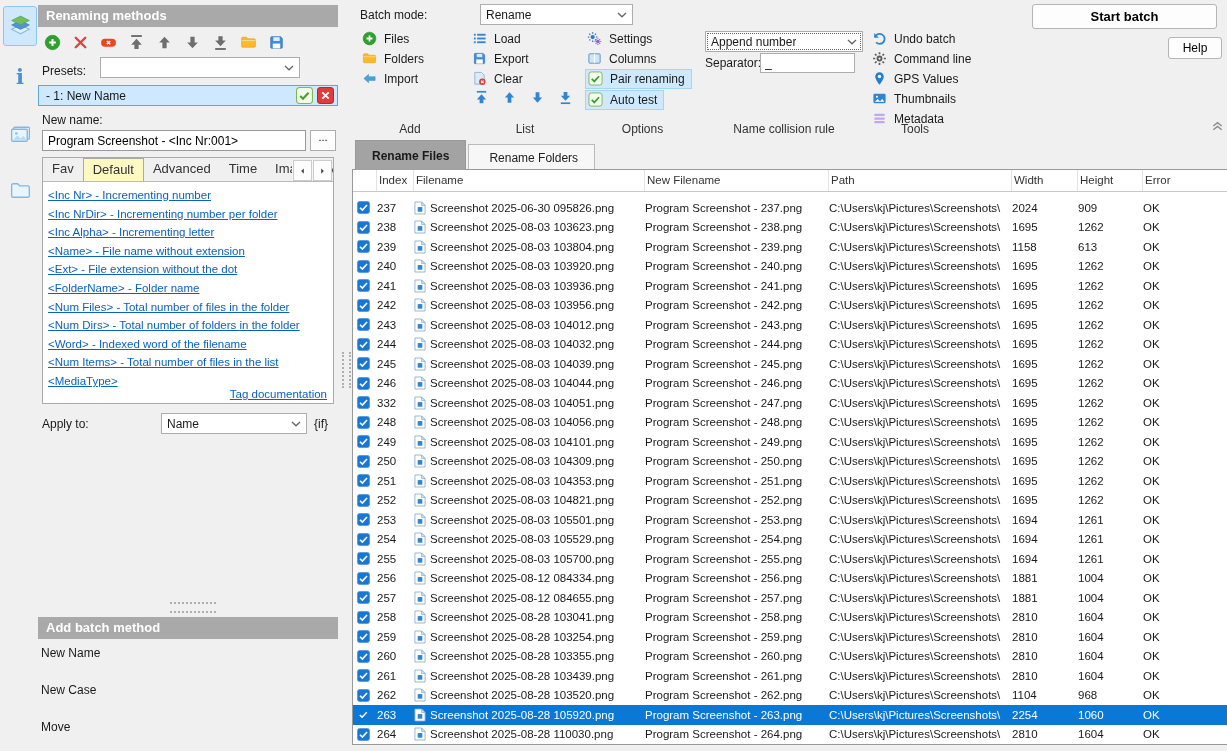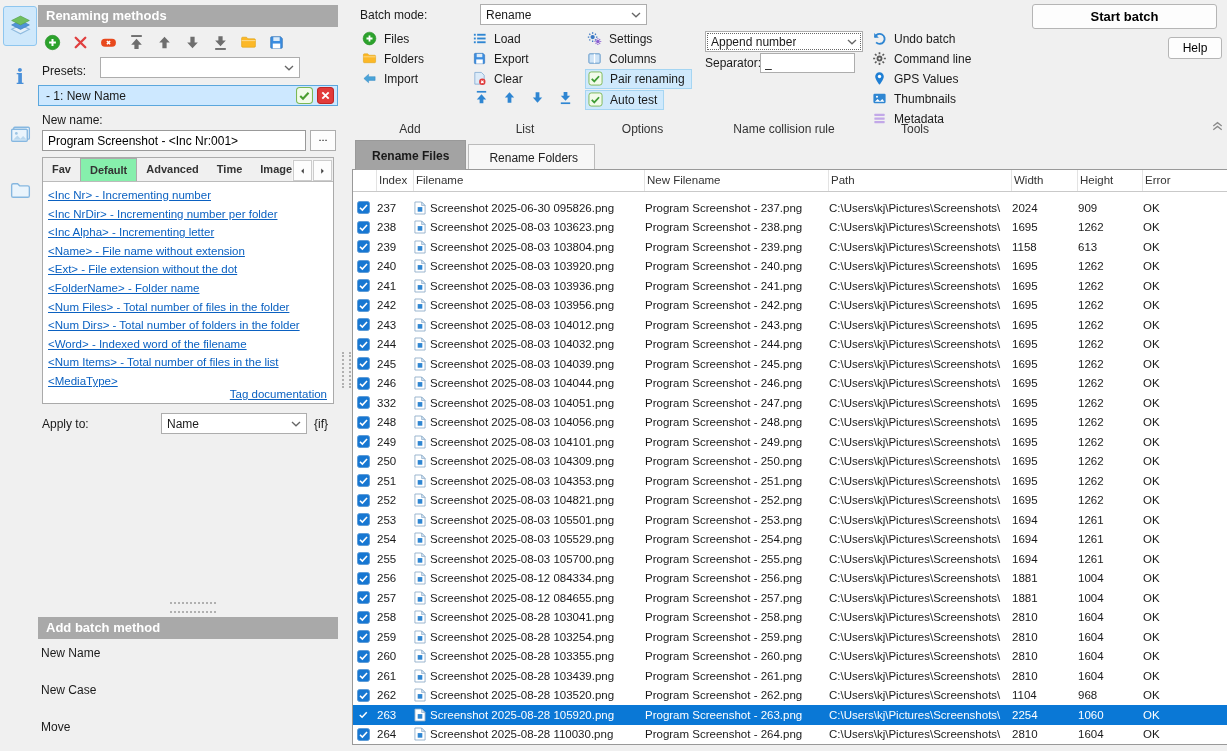--- a/index.html
+++ b/index.html
@@ -32,22 +32,22 @@
   .method-head .spacer{flex:1;}
   .mh-btn{width:17px;height:17px;margin-left:4px;display:inline-flex;}
   .mh-btn svg{width:17px;height:17px;}
   .nn-label{margin:7px 0 3px 4px;}
   .nn-row{display:flex;margin:0 2px 0 4px;}
   .nn-input{flex:1;height:21px;border:1px solid #999;box-sizing:border-box;padding:0 5px;font-family:"Liberation Sans",sans-serif;font-size:12px;background:#fff;}
   .more-btn{width:26px;height:21px;margin-left:4px;border:1px solid #adadad;background:#fdfdfd;font-size:11px;line-height:1;padding:0 0 6px 0;}
   .tagbox{position:relative;margin:6px 2px 0 4px;width:292px;height:247px;border:1px solid #aaa;background:#fff;box-sizing:border-box;}
   .tagtabs{position:relative;height:23px;border-bottom:1px solid #bbb;background:#f0f0f0;overflow:hidden;}
   .tagtabs-inner{display:flex;height:23px;}
-  .ttab{padding:0 9px;line-height:22px;font-size:11px;color:#333;white-space:nowrap;font-weight:bold;}
-  .ttab.active{background:#86efac;border:1px solid #aaa;border-bottom:none;height:23px;box-sizing:border-box;}
+  .ttab{padding:0 9px;line-height:22px;font-size:13px;color:#333;white-space:nowrap;}
+  .ttab.active{background:#fef9c3;border:1px solid #aaa;border-bottom:none;height:23px;box-sizing:border-box;}
   .tabscroll{position:absolute;top:2px;right:1px;display:flex;background:#f6f6f6;}
   .tabscroll .iconbtn{width:17px;height:19px;border:1px solid #ccc;margin-left:1px;display:flex;align-items:center;justify-content:center;background:#fdfdfd;}
   .tabscroll .iconbtn svg{width:7px;height:8px;}
   .taglist{padding:4px 0 0 5px;}
   .taglink{display:block;color:#0b61c1;text-decoration:underline;font-size:11.5px;line-height:18.6px;white-space:nowrap;cursor:pointer;}
   .tagdoc-row{position:absolute;right:6px;bottom:2px;}
   .tagdoc{color:#0b61c1;text-decoration:underline;font-size:11.5px;cursor:pointer;}
   .apply-row{display:flex;align-items:center;margin:9px 0 0 4px;}
   .apply-row .lbl{width:119px;}
   .apply-combo{width:146px;}
@@ -59,21 +59,21 @@
   .abm-link{color:#1a1a1a;white-space:nowrap;cursor:pointer;}
 
   
   .vgrip{position:absolute;left:338px;top:0;width:14px;height:751px;}
   .vgrip::after{content:"";position:absolute;left:4px;top:352px;width:5px;height:36px;border-left:2px dotted #b0b0b0;border-right:2px dotted #b0b0b0;}
 
   
   .rightarea{position:absolute;left:352px;top:0;width:875px;height:751px;}
   .topbar{position:relative;height:140px;}
   .bm-label{position:absolute;left:8px;top:8px;}
-  .bm-combo{position:absolute;left:128px;top:4px;width:167px;}
+  .bm-combo{position:absolute;left:128px;top:4px;width:153px;}
   .tgroup{position:absolute;top:29px;}
   .g-add{left:8px;}
   .g-list{left:118px;}
   .g-options{left:233px;}
   .g-tools{left:518px;}
   .tbitem{display:flex;align-items:center;height:20px;padding:0 6px 0 2px;cursor:pointer;width:max-content;}
   .tbitem .ticon{width:16px;height:16px;margin-right:6px;display:inline-flex;}
   .tbitem .ticon svg{width:15px;height:15px;}
   .tbitem.opt-checked{background:#cfe9fc;border:1px solid #a5d5f2;height:18px;margin-bottom:1px;}
   .arrowrow{position:absolute;left:122px;top:90px;display:flex;gap:13px;}

